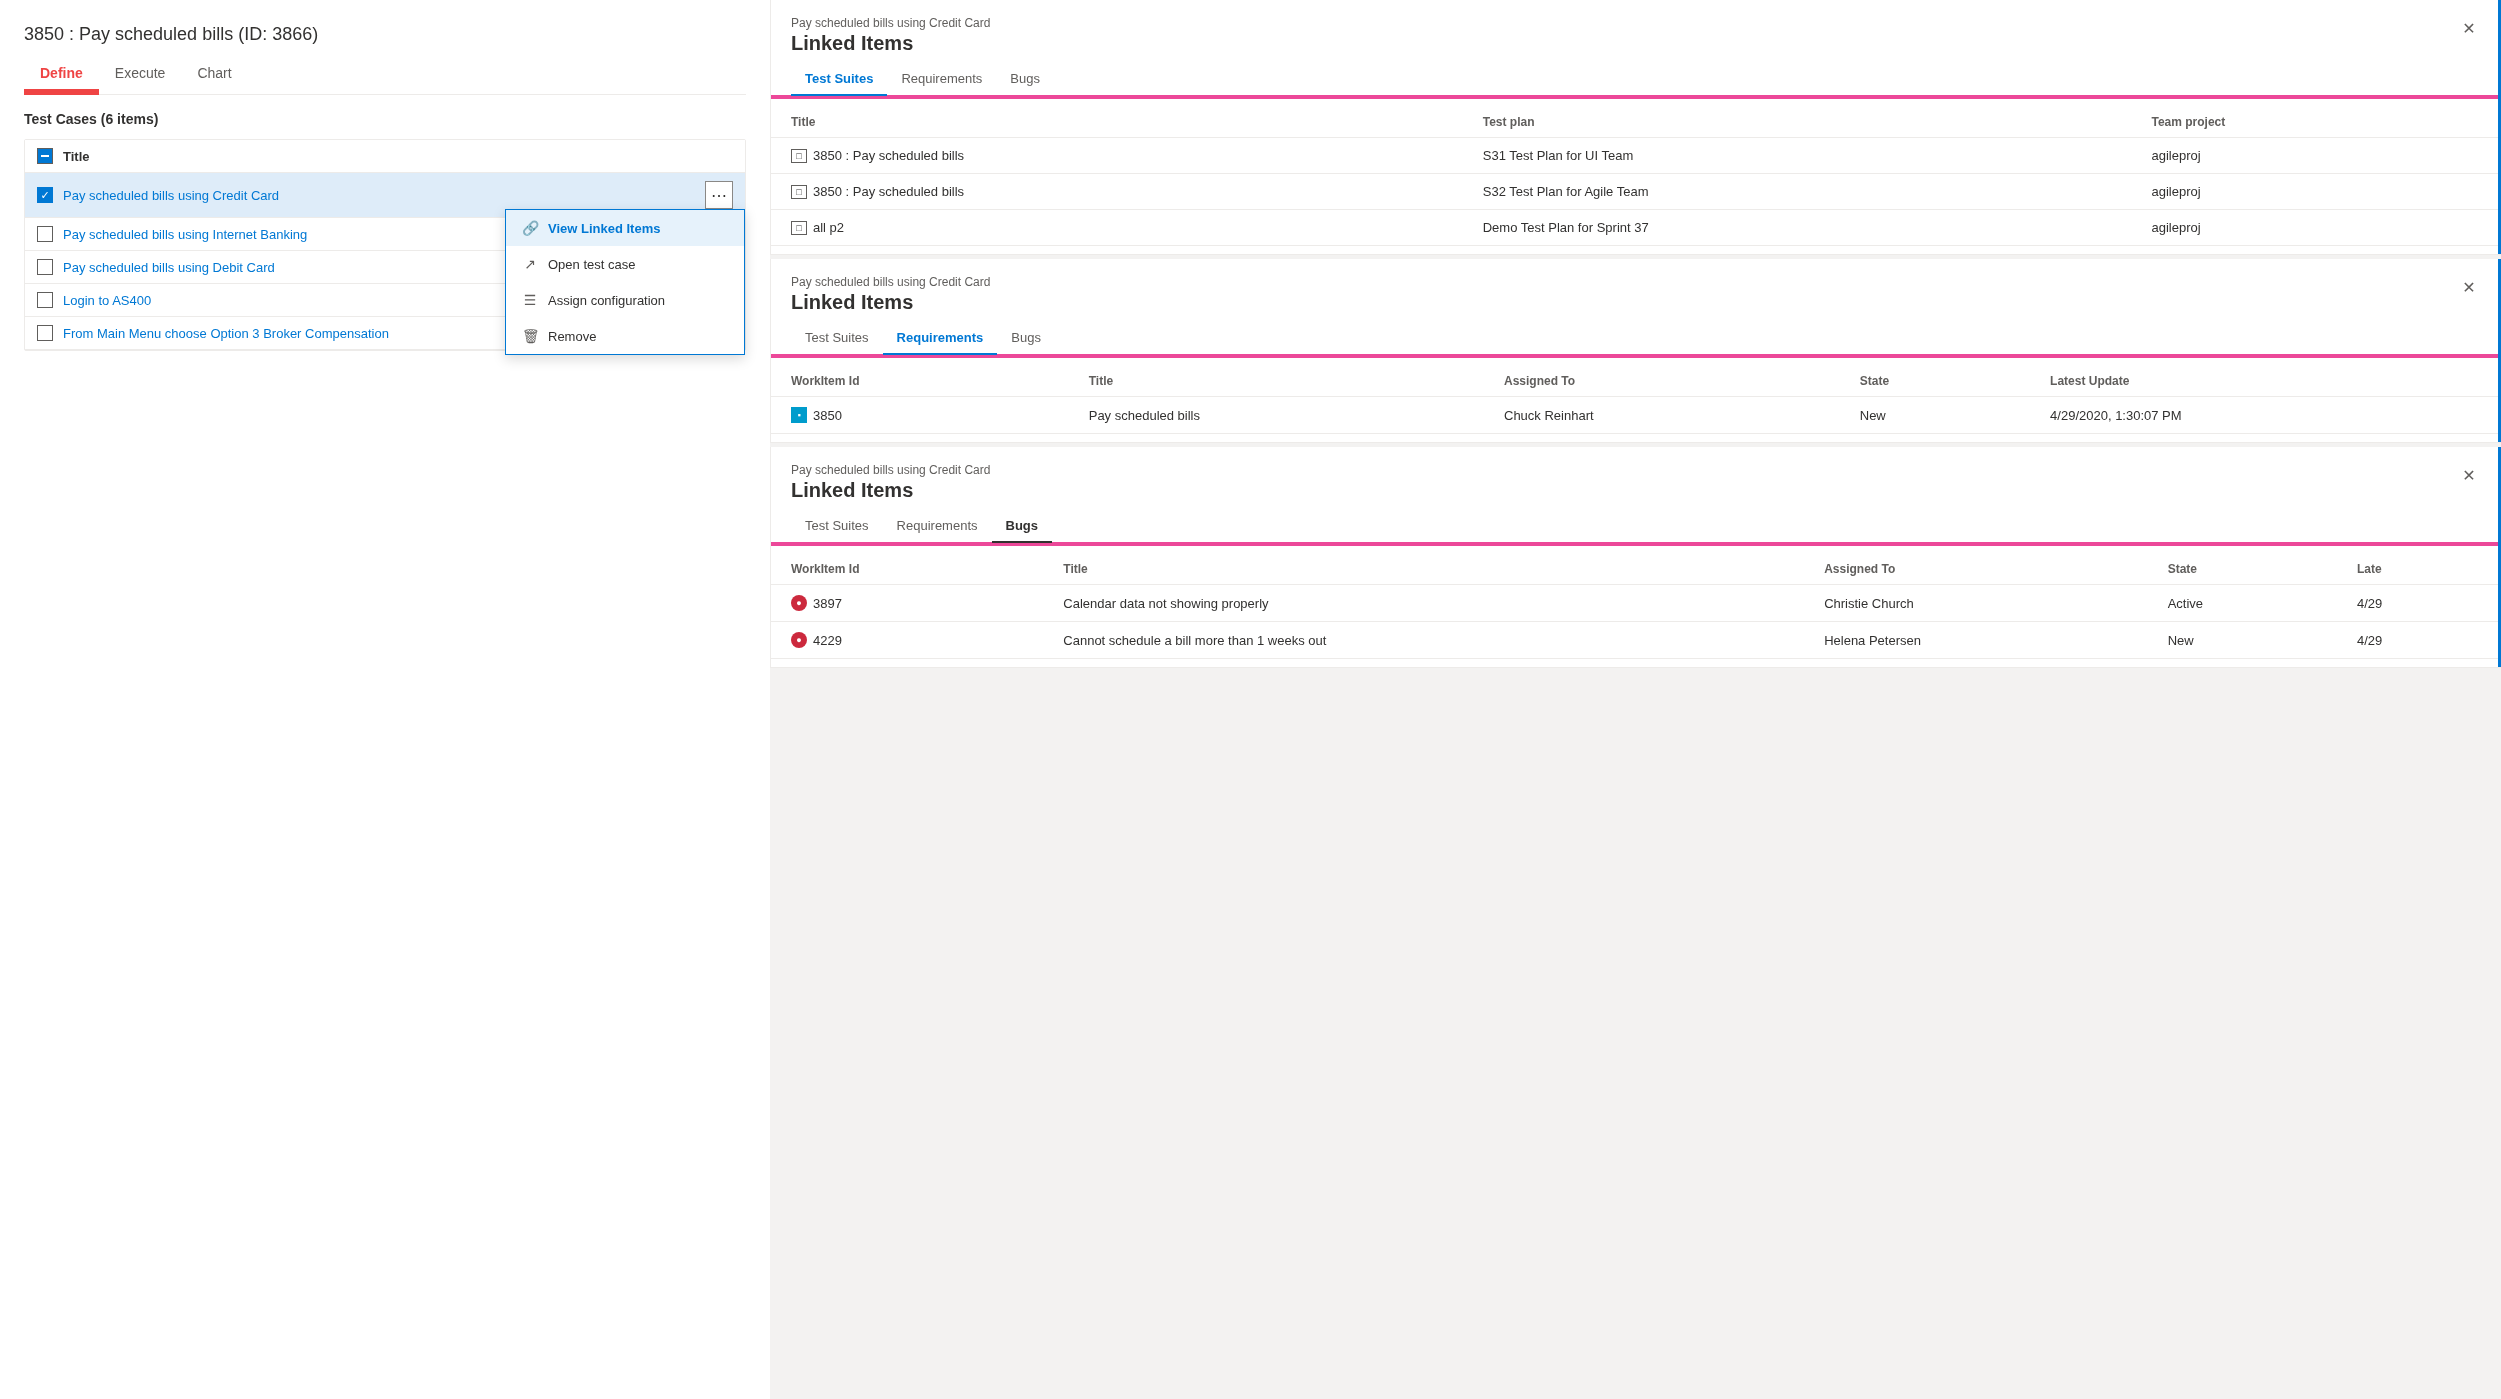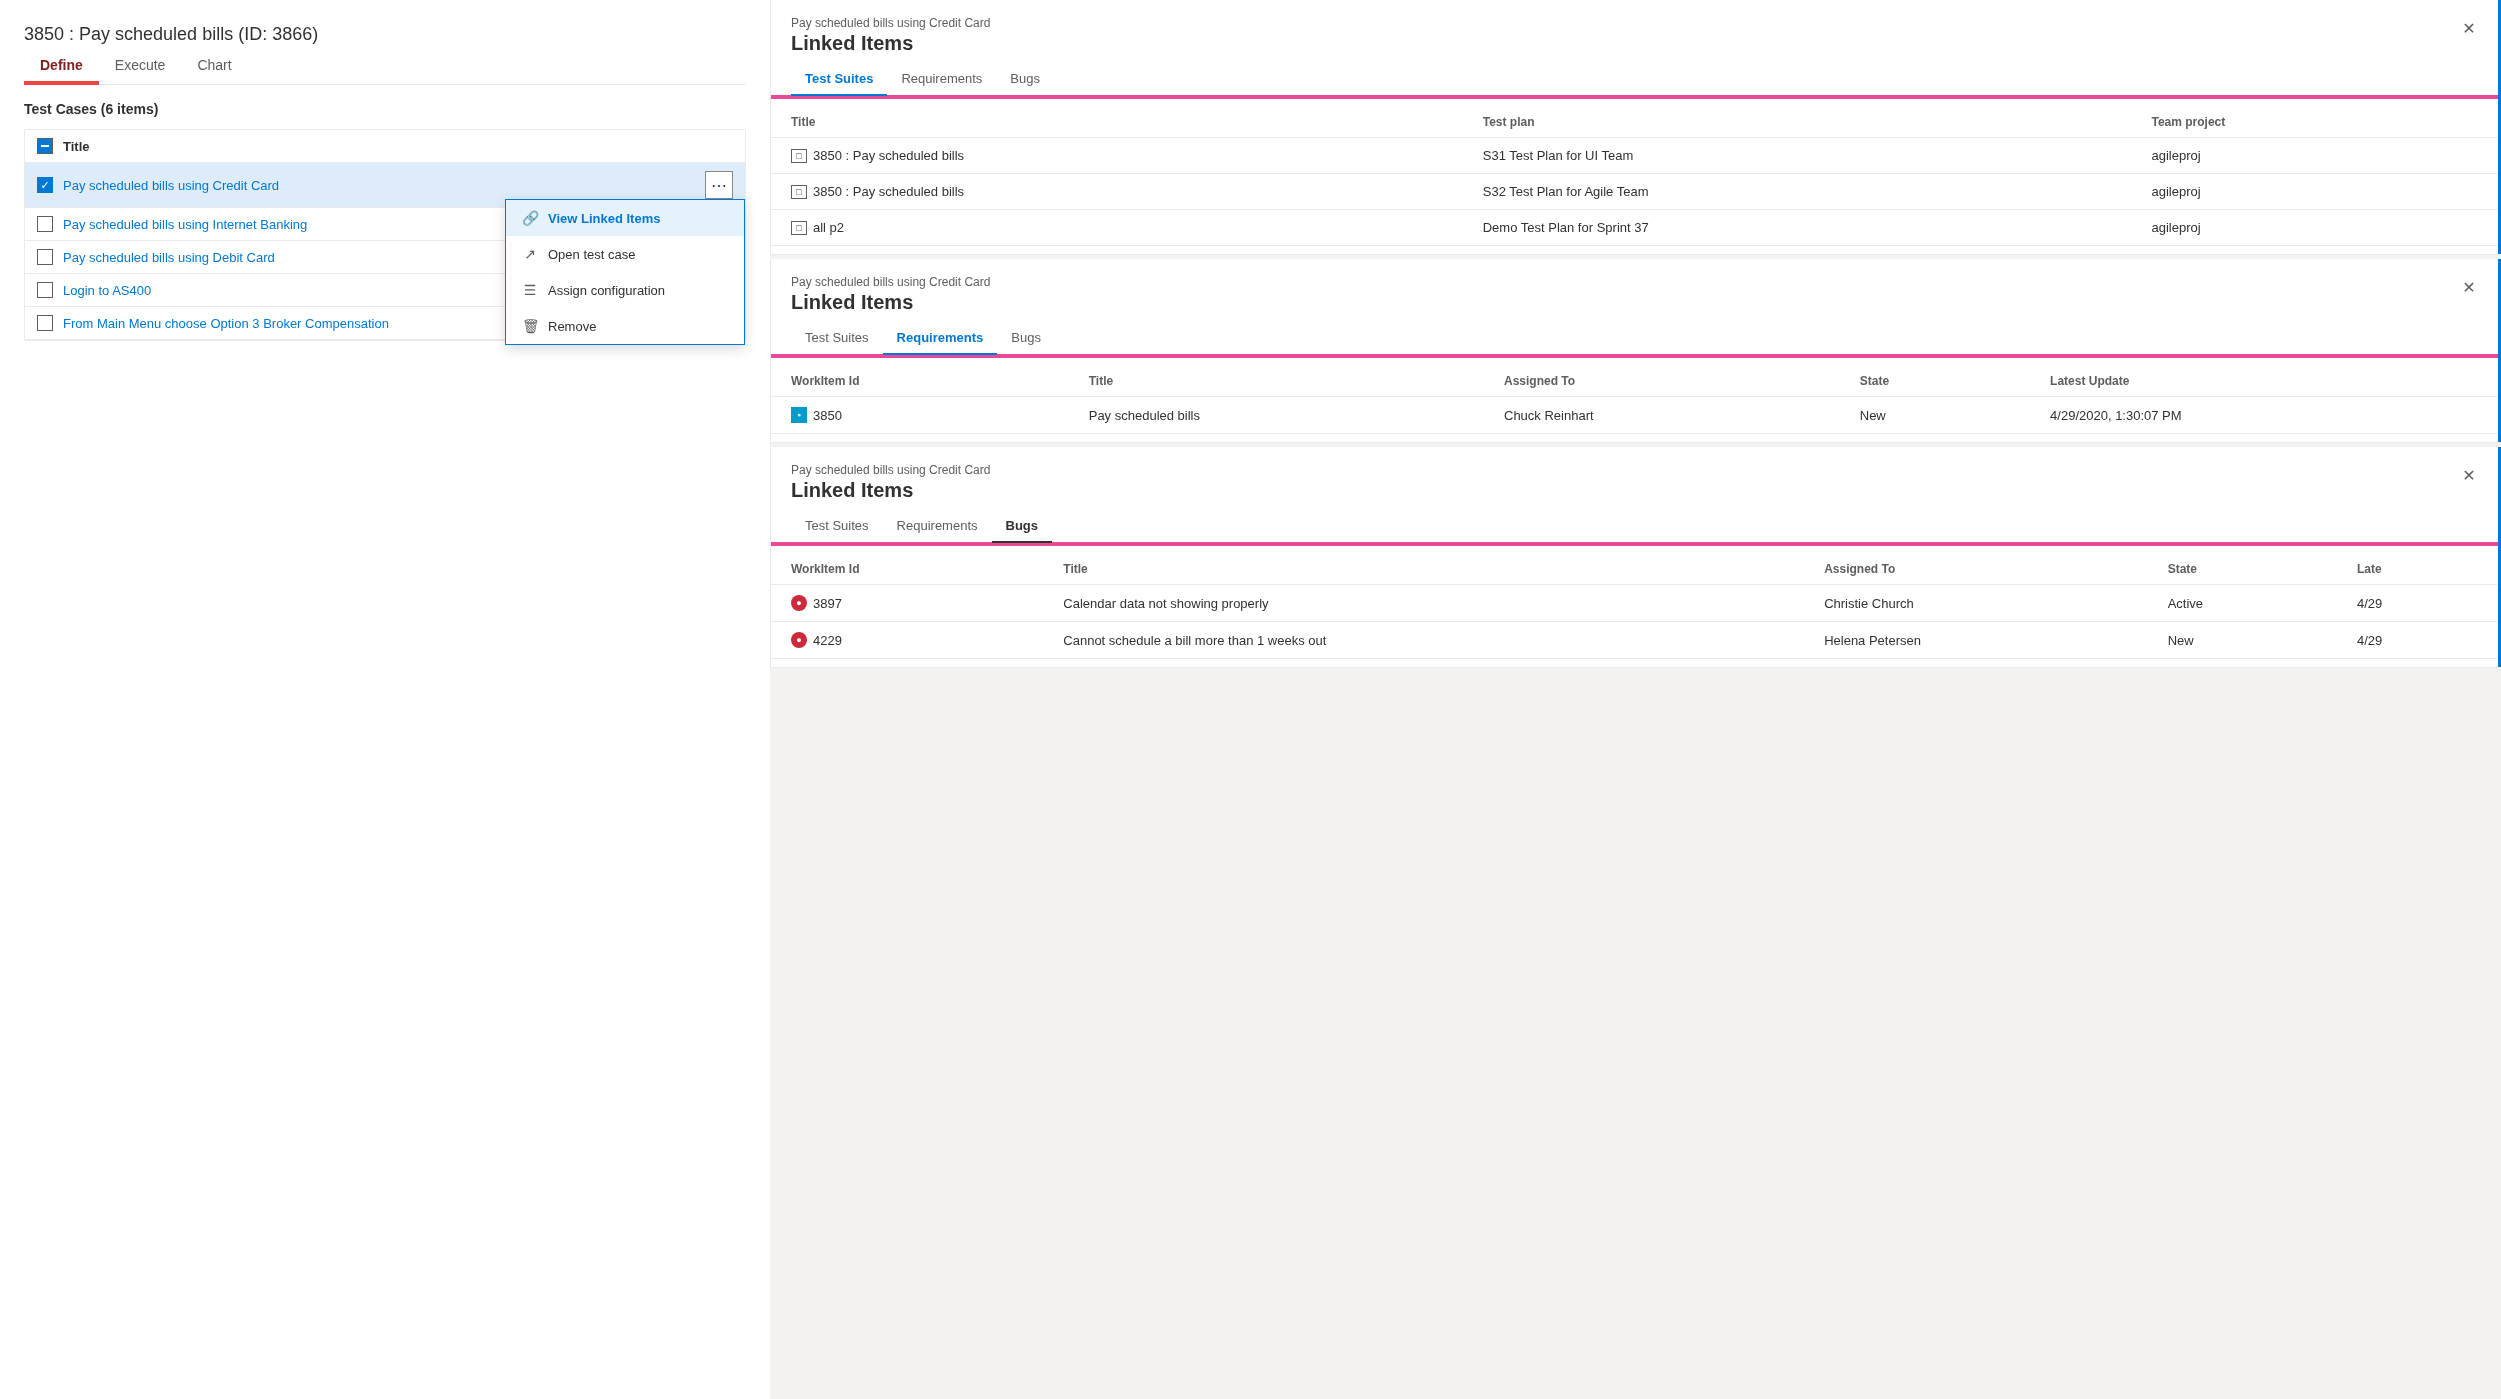--- a/index.html
+++ b/index.html
@@ -19,41 +19,41 @@
       padding: 24px 24px 0 24px;
       flex-shrink: 0;
       overflow-y: auto;
       position: relative;
     }
 
     .page-title {
       font-size: 18px;
       font-weight: 400;
       color: #323130;
-      margin-bottom: 4px;
+      margin-bottom: 12px;
     }
 
     .tab-bar {
       display: flex;
       border-bottom: 1px solid #edebe9;
       margin-bottom: 16px;
     }
 
     .tab {
       padding: 8px 16px;
       cursor: pointer;
       color: #605e5c;
       font-size: 14px;
       border-bottom: 2px solid transparent;
       margin-bottom: -1px;
     }
 
     .tab.active {
-      color: #7f1d1d;
-      border-bottom: 4px solid #ef4444;
+      color: #ef4444;
+      border-bottom: 6px solid #ef4444;
       font-weight: 600;
       text-align: center;
     }
 
     .section-title {
       font-size: 14px;
       font-weight: 600;
       color: #323130;
       margin-bottom: 12px;
     }

